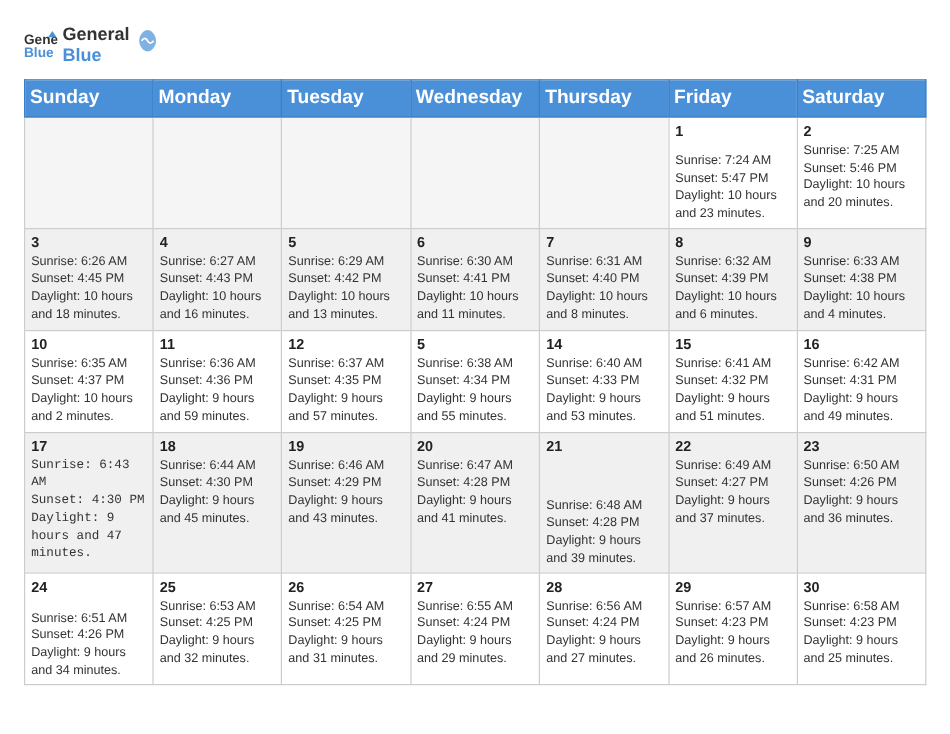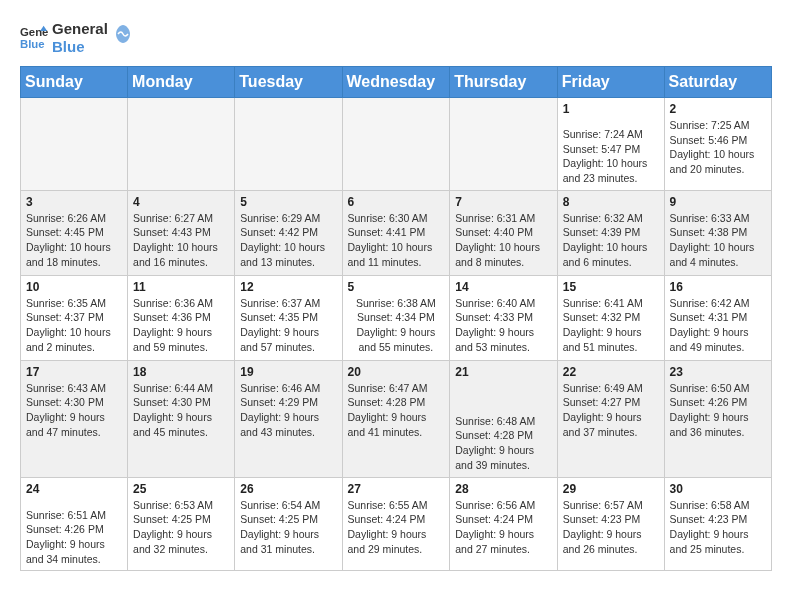--- a/index.html
+++ b/index.html
@@ -193,21 +193,21 @@
 Daylight: 9 hours and 59 minutes.</div>
         </td>
         <td>
           <div class="day-num">12</div>
           <div class="day-info" style="white-space: pre-line;">Sunrise: 6:37 AM
 Sunset: 4:35 PM
 Daylight: 9 hours and 57 minutes.</div>
         </td>
         <td>
           <div class="day-num">5</div>
-          <div class="day-info" style="white-space: pre-line; text-align: center;">Sunrise: 6:38 AM
+          <div class="day-info" style="white-space: pre-line;">Sunrise: 6:38 AM
 Sunset: 4:34 PM
 Daylight: 9 hours and 55 minutes.</div>
         </td>
         <td>
           <div class="day-num">14</div>
           <div class="day-info" style="white-space: pre-line;">Sunrise: 6:40 AM
 Sunset: 4:33 PM
 Daylight: 9 hours and 53 minutes.</div>
         </td>
         <td>
@@ -219,21 +219,21 @@
         <td>
           <div class="day-num">16</div>
           <div class="day-info" style="white-space: pre-line;">Sunrise: 6:42 AM
 Sunset: 4:31 PM
 Daylight: 9 hours and 49 minutes.</div>
         </td>
       </tr>
       <tr class="row-shade">
         <td>
           <div class="day-num">17</div>
-          <div class="day-info" style="white-space: pre-line;">Sunrise: 6:43 AM
+          <div class="day-info" style="white-space: pre-line; font-family: Liberation Mono, monospace;">Sunrise: 6:43 AM
 Sunset: 4:30 PM
 Daylight: 9 hours and 47 minutes.</div>
         </td>
         <td>
           <div class="day-num">18</div>
           <div class="day-info" style="white-space: pre-line;">Sunrise: 6:44 AM
 Sunset: 4:30 PM
 Daylight: 9 hours and 45 minutes.</div>
         </td>
         <td>

